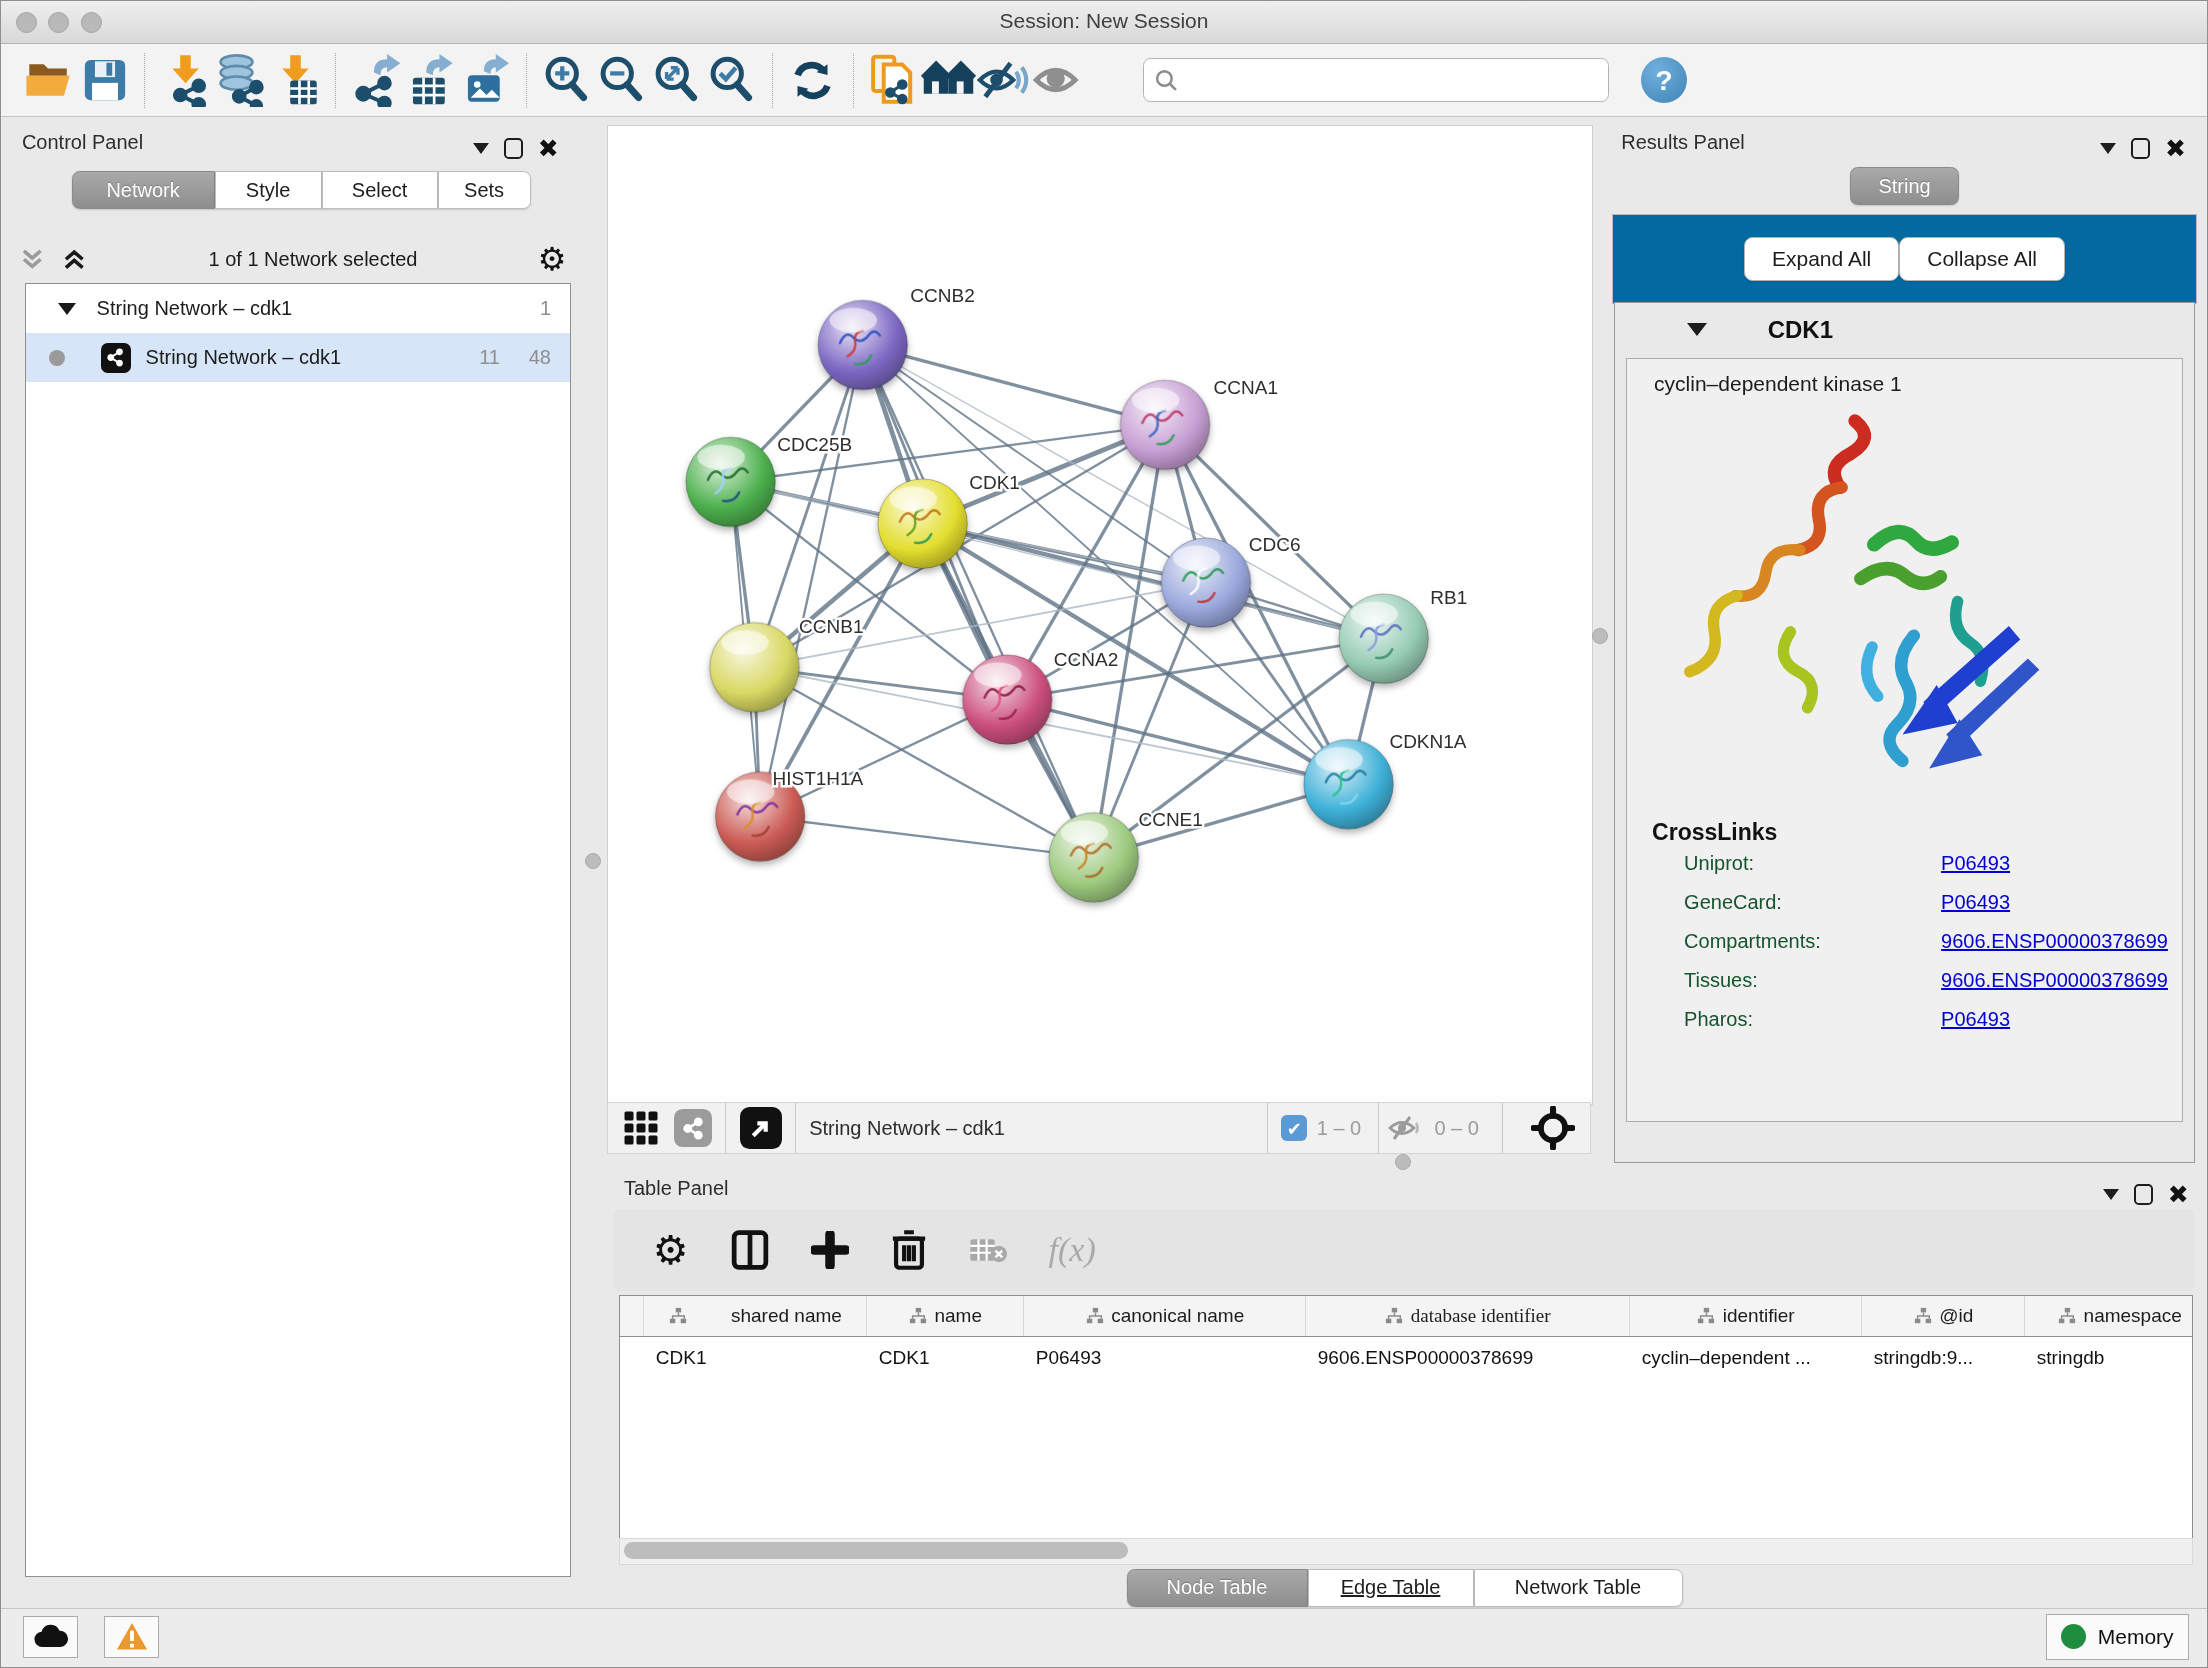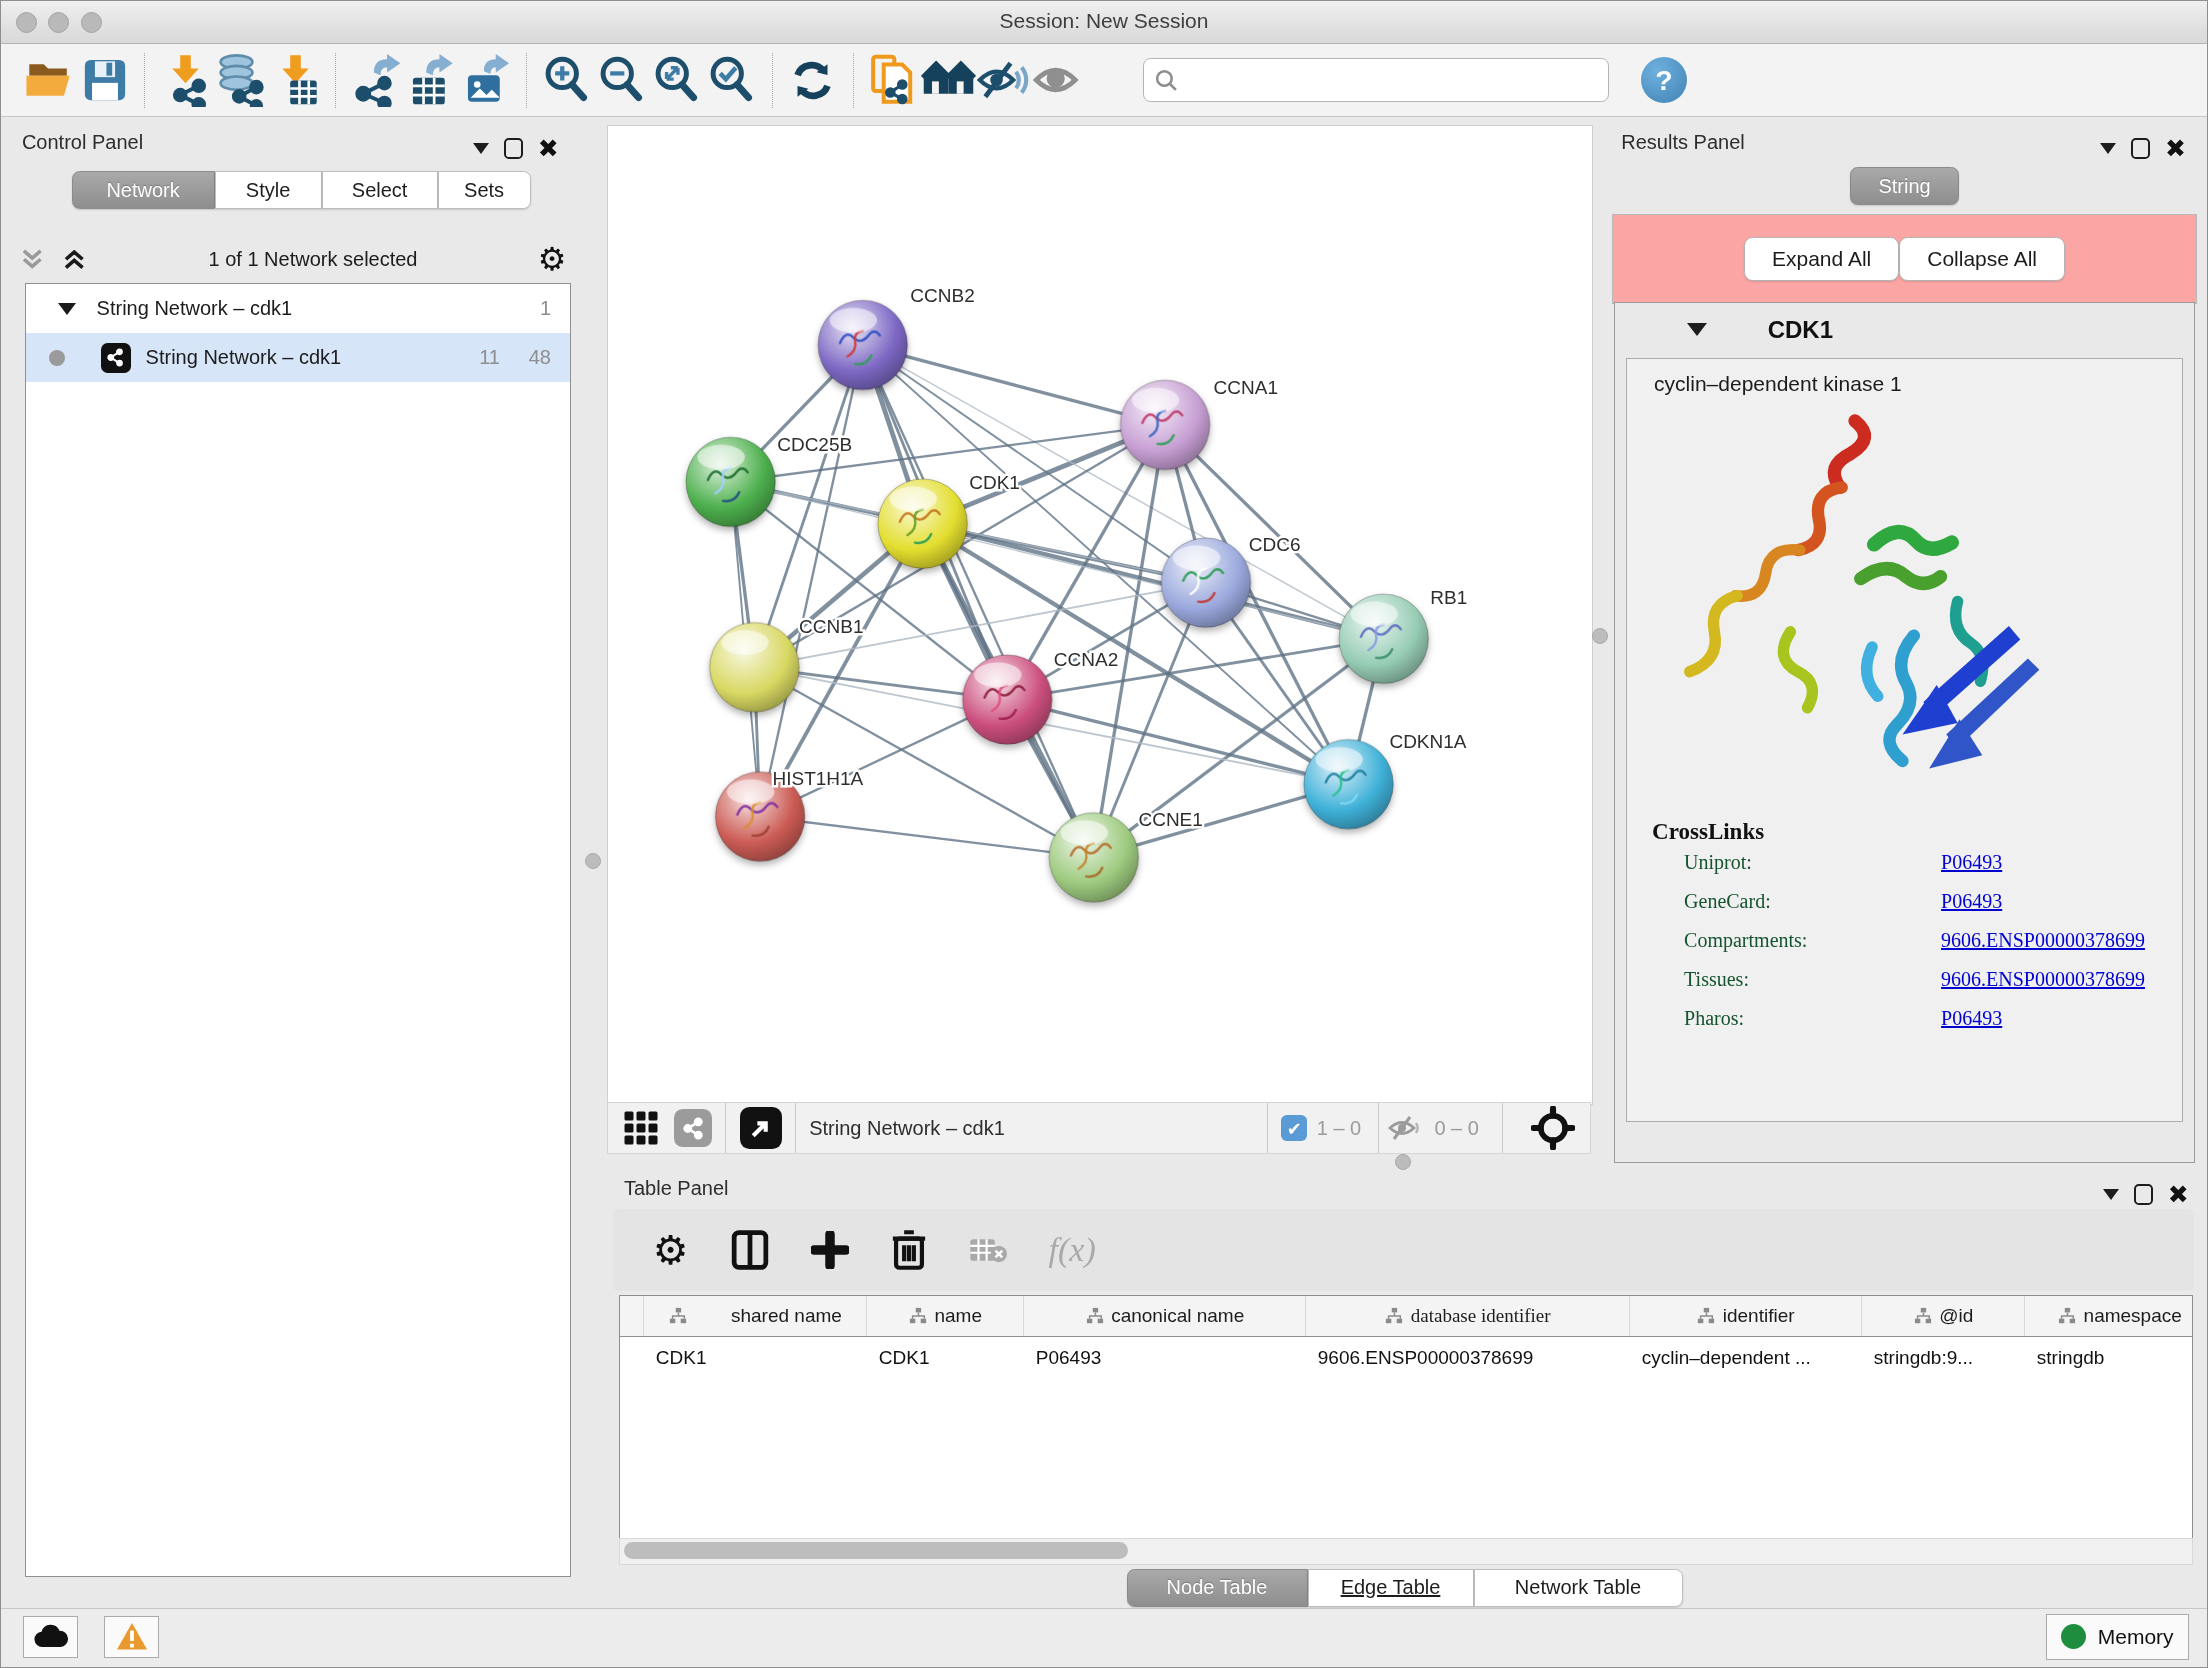--- a/index.html
+++ b/index.html
@@ -46,32 +46,32 @@
   .netbar{position:absolute;left:606px;top:1101px;width:984px;height:52px;background:#f1f1f1;
           border:1px solid #d4d4d4;display:flex;align-items:center;box-sizing:border-box;}
   .nbsep{border-left:1px solid #c9c9c9;height:100%;margin:0 13.3px;}
   .nblabel{font-size:20px;color:#2d2d2d;}
   .nbnum{font-size:20px;color:#9b9b9b;margin:0 9.5px;}
   .chk{width:26px;height:26px;border-radius:5.7px;background:#5b9bd5;display:flex;align-items:center;justify-content:center;
        color:#fff;font-size:18px;font-weight:bold;font-family:"DejaVu Sans",sans-serif;}
   
   .results{position:absolute;left:1607px;top:124px;width:593px;height:1042px;}
   .res-tab{position:absolute;top:42px;left:242px;width:107px;}
-  .res-box{position:absolute;top:89px;left:3.8px;right:3.8px;height:88px;background:#fca5a5;border:1.9px solid #b9b9b9;
+  .res-box{position:absolute;top:89px;left:3.8px;right:3.8px;height:88px;background:#0369a1;border:1.9px solid #b9b9b9;
            display:flex;align-items:center;justify-content:center;}
   .btn{border:1px solid #b3b3b3;background:#fff;border-radius:8.6px;font-size:21px;color:#1c1c1c;
        padding:8.6px 27px;box-shadow:0 1px 1.9px rgba(0,0,0,.12);}
   .card{position:absolute;top:177px;left:5.7px;right:5.7px;bottom:3.8px;border:1.9px solid #9a9a9a;background:#e9e9e9;}
   .cardhead{height:53px;display:flex;align-items:center;}
   .cardhead .tri{width:0;height:0;border-left:10.5px solid transparent;border-right:10.5px solid transparent;
                  border-top:13.3px solid #1d1d1d;margin-left:72px;}
   .genename{font-size:24px;font-weight:bold;color:#111;margin-left:61px;}
   .cardbody{position:absolute;top:55px;left:11.4px;right:11.4px;bottom:40px;border:1px solid #adadad;background:#f0f0f0;overflow:hidden;}
   .desc{font-size:21px;color:#1c1c1c;margin:13.3px 0 0 27px;}
-  .xl{font-family:Liberation Serif, serif;}
+  .xl{font-family:Liberation Sans, sans-serif;}
   .xl-title{font-size:23px;font-weight:bold;color:#111;margin:17px 0 5.7px 25px;}
   .xlrow{display:flex;font-size:20px;margin:0 0 16px 57px;}
   .xlrow .lab{width:257px;color:#14532d;}
   .xlrow a{color:#0000d0;text-decoration:underline;}
   
   .tablepanel{position:absolute;left:606px;top:1172px;width:1595px;height:434px;}
   .tp-toolbar{position:absolute;top:36px;left:5.7px;right:7.6px;height:82px;background:#e4e4e4;border-radius:5.7px;
               display:flex;align-items:center;gap:42px;padding-left:40px;}
   .tbl{position:absolute;top:122px;left:12.4px;right:9.5px;height:242px;background:#fff;border:1.9px solid #8f8f8f;overflow:hidden;}
   .thead{display:flex;height:40px;background:#f4f4f4;border-bottom:1.9px solid #8f8f8f;}

